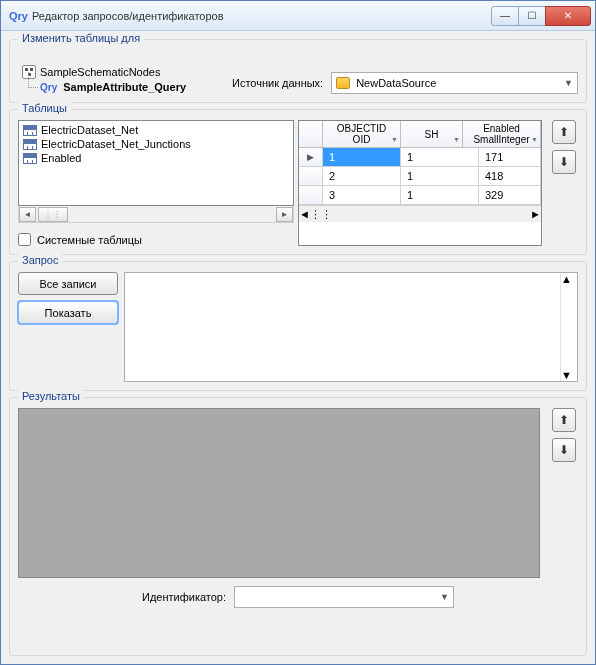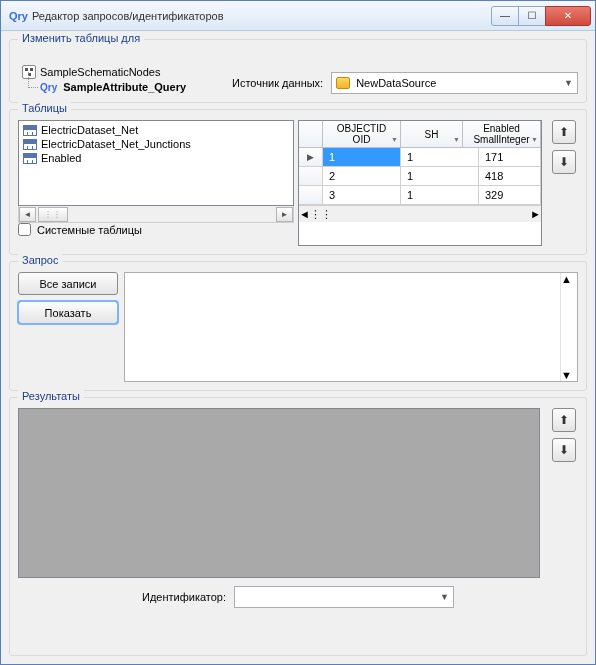--- a/index.html
+++ b/index.html
@@ -132,21 +132,21 @@
   .hscroll .arrowbtn, .vscroll .arrowbtn {
     width:17px; height:15px; background:linear-gradient(#fefefe,#e4e4e4);
     border:1px solid #b3b3b3; display:flex;align-items:center;justify-content:center;font-size:8px;color:#555;
   }
   .hscroll .thumb {
     width:30px; height:15px; background:linear-gradient(#fefefe,#e4e4e4);
     border:1px solid #b3b3b3; margin:0 2px;
     display:flex;align-items:center;justify-content:center;color:#999;font-size:8px;letter-spacing:1px;
   }
   .hscroll .track { flex:1; }
-  .checkbox-row { display:flex; align-items:center; gap:6px; margin-top:0; }
+  .checkbox-row { display:flex; align-items:center; gap:6px; margin-top:10px; }
   .checkbox-row input { width:13px; height:13px; margin:0; }
   .gridwrap { flex:1; display:flex; flex-direction:column; }
   .gridouter {
     height:126px; background:#fff; border:1px solid #828790;
     display:flex; flex-direction:column; overflow:hidden;
   }
   .gridhead { display:flex; background:#fff; border-bottom:1px solid #c0c0c0; }
   .gh {
     border-right:1px solid #c0c0c0; padding:2px 4px; text-align:center;
     font-size:10px; line-height:11px; background:linear-gradient(#fdfdfd,#eef2f7);

